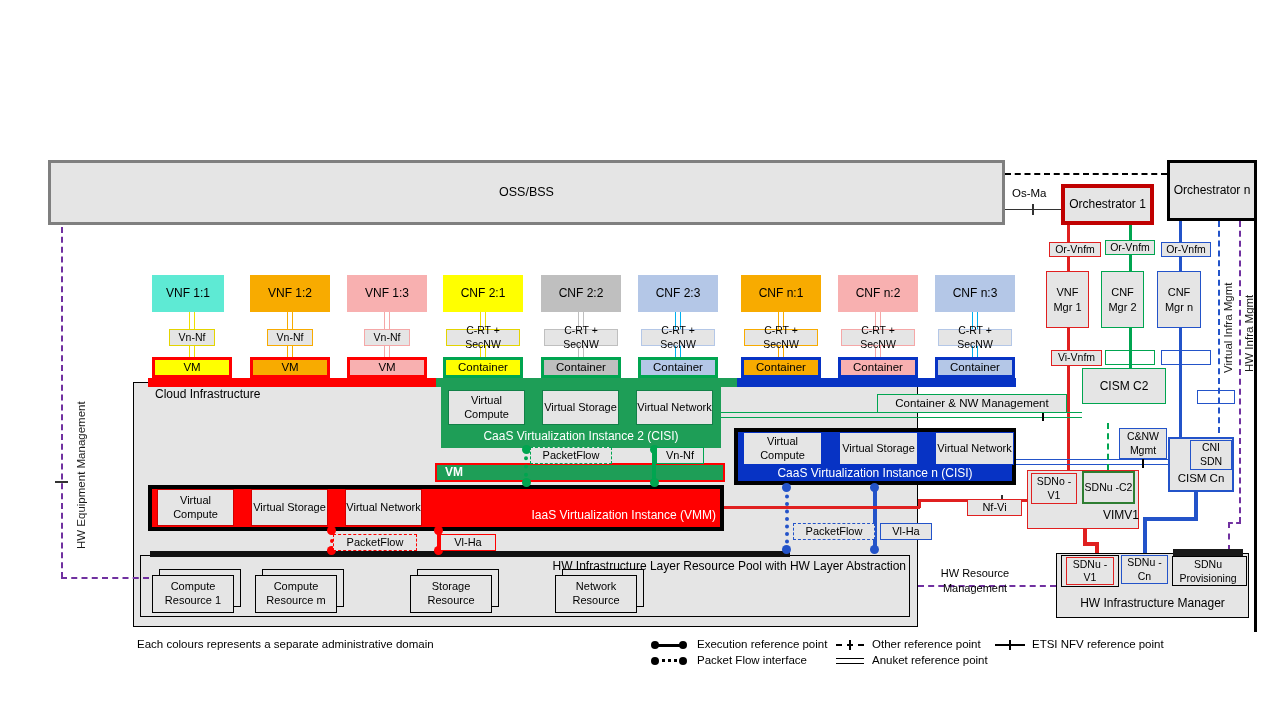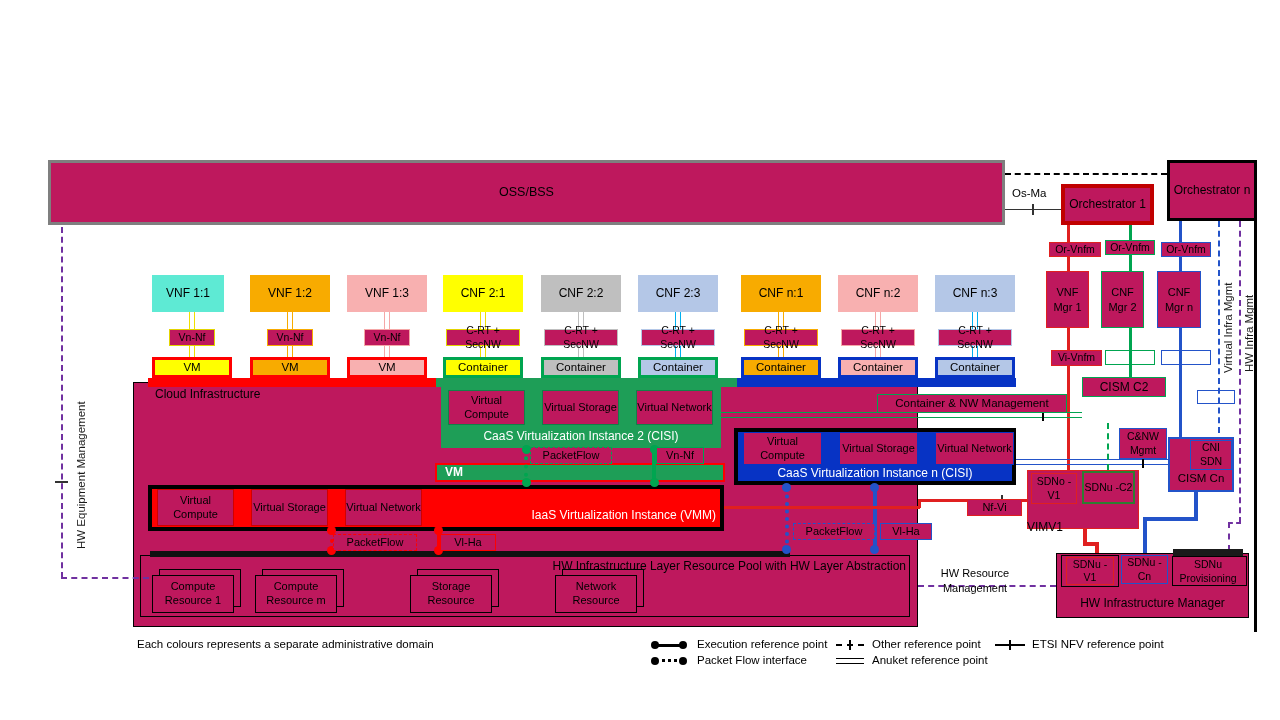--- a/index.html
+++ b/index.html
@@ -1,20 +1,20 @@
 <!DOCTYPE html>
 <html><head>
 <meta charset="utf-8">
 <style>
   *{margin:0;padding:0;box-sizing:border-box}
   body{background:#fff;font-family:"Liberation Sans",sans-serif;color:#000}
   #stage{position:relative;width:1280px;height:720px;background:#fff;overflow:hidden}
   .a{position:absolute}
   .cc{display:flex;align-items:center;justify-content:center;text-align:center;line-height:1.25}
-  .bw{background:#be185d;border-style:solid;border-color:#000}
+  .bw{background:#e5e5e5;border-style:solid;border-color:#000}
   .t10{font-size:10.5px}.t11{font-size:11px}.t115{font-size:11.5px}.t12{font-size:12px}
   .dblv{border-left:1.7px solid;border-right:1.7px solid}
   .dblh{border-top:1.9px solid;border-bottom:1.9px solid}
   .dot{position:absolute;width:9px;height:9px;border-radius:50%}
   .ldot{position:absolute;width:8px;height:8px;border-radius:50%;background:#000}
   .vert{writing-mode:vertical-rl;transform:rotate(180deg);display:flex;align-items:center;justify-content:center;color:#1a1a1a}
   .wcap{color:#fff;text-align:center}
 </style>
 </head>
 <body>
@@ -163,38 +163,38 @@
   <div class="a" style="left:1105px;top:350px;width:50px;height:15px;border:1.6px solid #00A550;background:transparent"></div>
   <div class="a" style="left:1161px;top:350px;width:50px;height:15px;border:1.6px solid #2353C9;background:transparent"></div>
 
   <div class="a dblh" style="left:721px;top:412px;width:361px;height:6px;border-color:#00A550"></div>
   <div class="a" style="left:1042px;top:409px;width:2px;height:12px;background:#000"></div>
   <div class="a bw cc t115" style="left:877px;top:394px;width:190px;height:19px;border-width:1.6px;border-color:#00A550">Container &amp; NW  Management</div>
 
   <div class="a dblh" style="left:1016px;top:459px;width:152px;height:6px;border-color:#2353C9"></div>
   <div class="a" style="left:1142px;top:456px;width:2px;height:12px;background:#000"></div>
 
-  <div class="a bw cc t12" style="left:1082px;top:377px;width:84px;height:20px;border-width:1.6px;border-color:#00A550">CISM C2</div>
+  <div class="a bw cc t12" style="left:1082px;top:368px;width:84px;height:36px;border-width:1.6px;border-color:#00A550">CISM C2</div>
   <div class="a" style="left:1107px;top:423px;height:47px;border-left:2px dashed #00A550"></div>
   <div class="a bw cc t10" style="left:1119px;top:428px;width:48px;height:31px;border-width:1.6px;border-color:#2353C9;line-height:1.3">C&amp;NW Mgmt</div>
   <div class="a" style="left:1197px;top:390px;width:38px;height:14px;border:1.6px solid #2353C9;background:transparent"></div>
   <div class="a bw" style="left:1168px;top:437px;width:66px;height:55px;border-width:2px;border-color:#2353C9"></div>
   <div class="a t115" style="left:1168px;top:472px;width:66px;text-align:center">CISM Cn</div>
   <div class="a bw cc t10" style="left:1190px;top:440px;width:42px;height:30px;border-width:1.6px;border-color:#2353C9;line-height:1.3">CNI SDN</div>
 
   <div class="a" style="left:724px;top:506px;width:196px;height:2.5px;background:#E02020"></div>
   <div class="a" style="left:918px;top:499px;width:2.5px;height:9px;background:#E02020"></div>
   <div class="a" style="left:918px;top:499px;width:109px;height:2.5px;background:#E02020"></div>
   <div class="a" style="left:1001px;top:495px;width:2px;height:10px;background:#333"></div>
   <div class="a bw cc t11" style="left:967px;top:499px;width:55px;height:17px;border-width:1.6px;border-color:#E02020">Nf-Vi</div>
 
   <div class="a bw" style="left:1027px;top:470px;width:112px;height:59px;border-width:1.8px;border-color:#E02020"></div>
   <div class="a bw cc t10" style="left:1031px;top:473px;width:46px;height:31px;border-width:1.6px;border-color:#E02020;line-height:1.3">SDNo -V1</div>
   <div class="a bw cc t10" style="left:1082px;top:471px;width:53px;height:33px;border-width:2px;border-color:#2E7D32;line-height:1.3">SDNu -C2</div>
-  <div class="a t12" style="left:1027px;top:520px;width:112px;text-align:left">VIMV1</div>
+  <div class="a t12" style="left:1027px;top:508px;width:112px;text-align:right">VIMV1</div>
 
   <div class="a" style="left:1083px;top:529px;width:3.5px;height:16px;background:#E02020"></div>
   <div class="a" style="left:1083px;top:542px;width:15px;height:3.5px;background:#E02020"></div>
   <div class="a" style="left:1095px;top:542px;width:3.5px;height:13px;background:#E02020"></div>
 
   <div class="a" style="left:1194px;top:492px;width:4px;height:28px;background:#2353C9"></div>
   <div class="a" style="left:1143px;top:517px;width:55px;height:4px;background:#2353C9"></div>
   <div class="a" style="left:1143px;top:517px;width:4px;height:36px;background:#2353C9"></div>
 
   <div class="a" style="left:918px;top:585px;width:138px;border-top:2px dashed #7030A0"></div>

